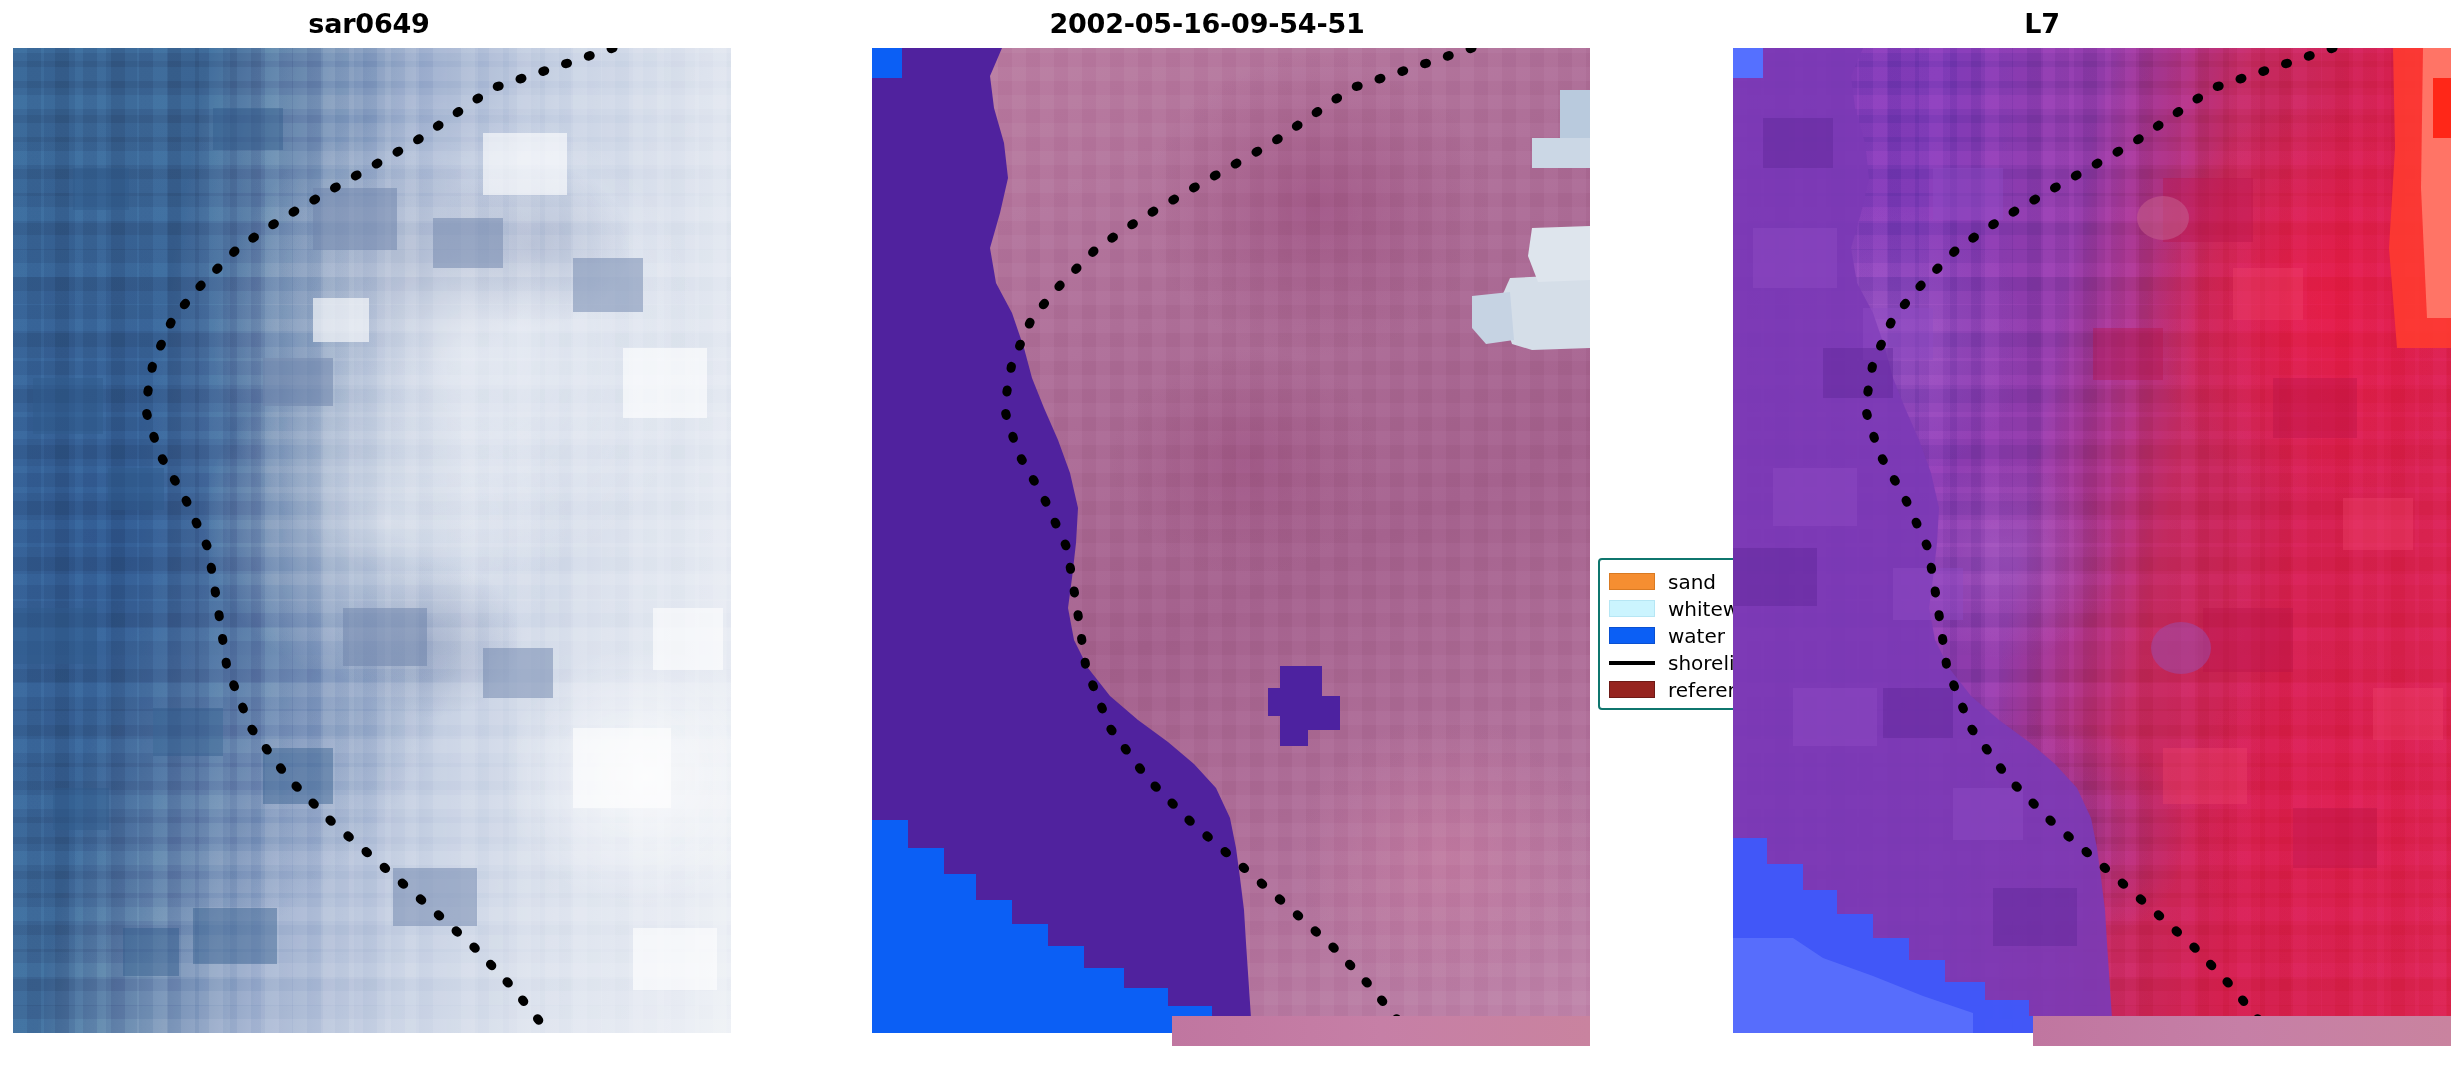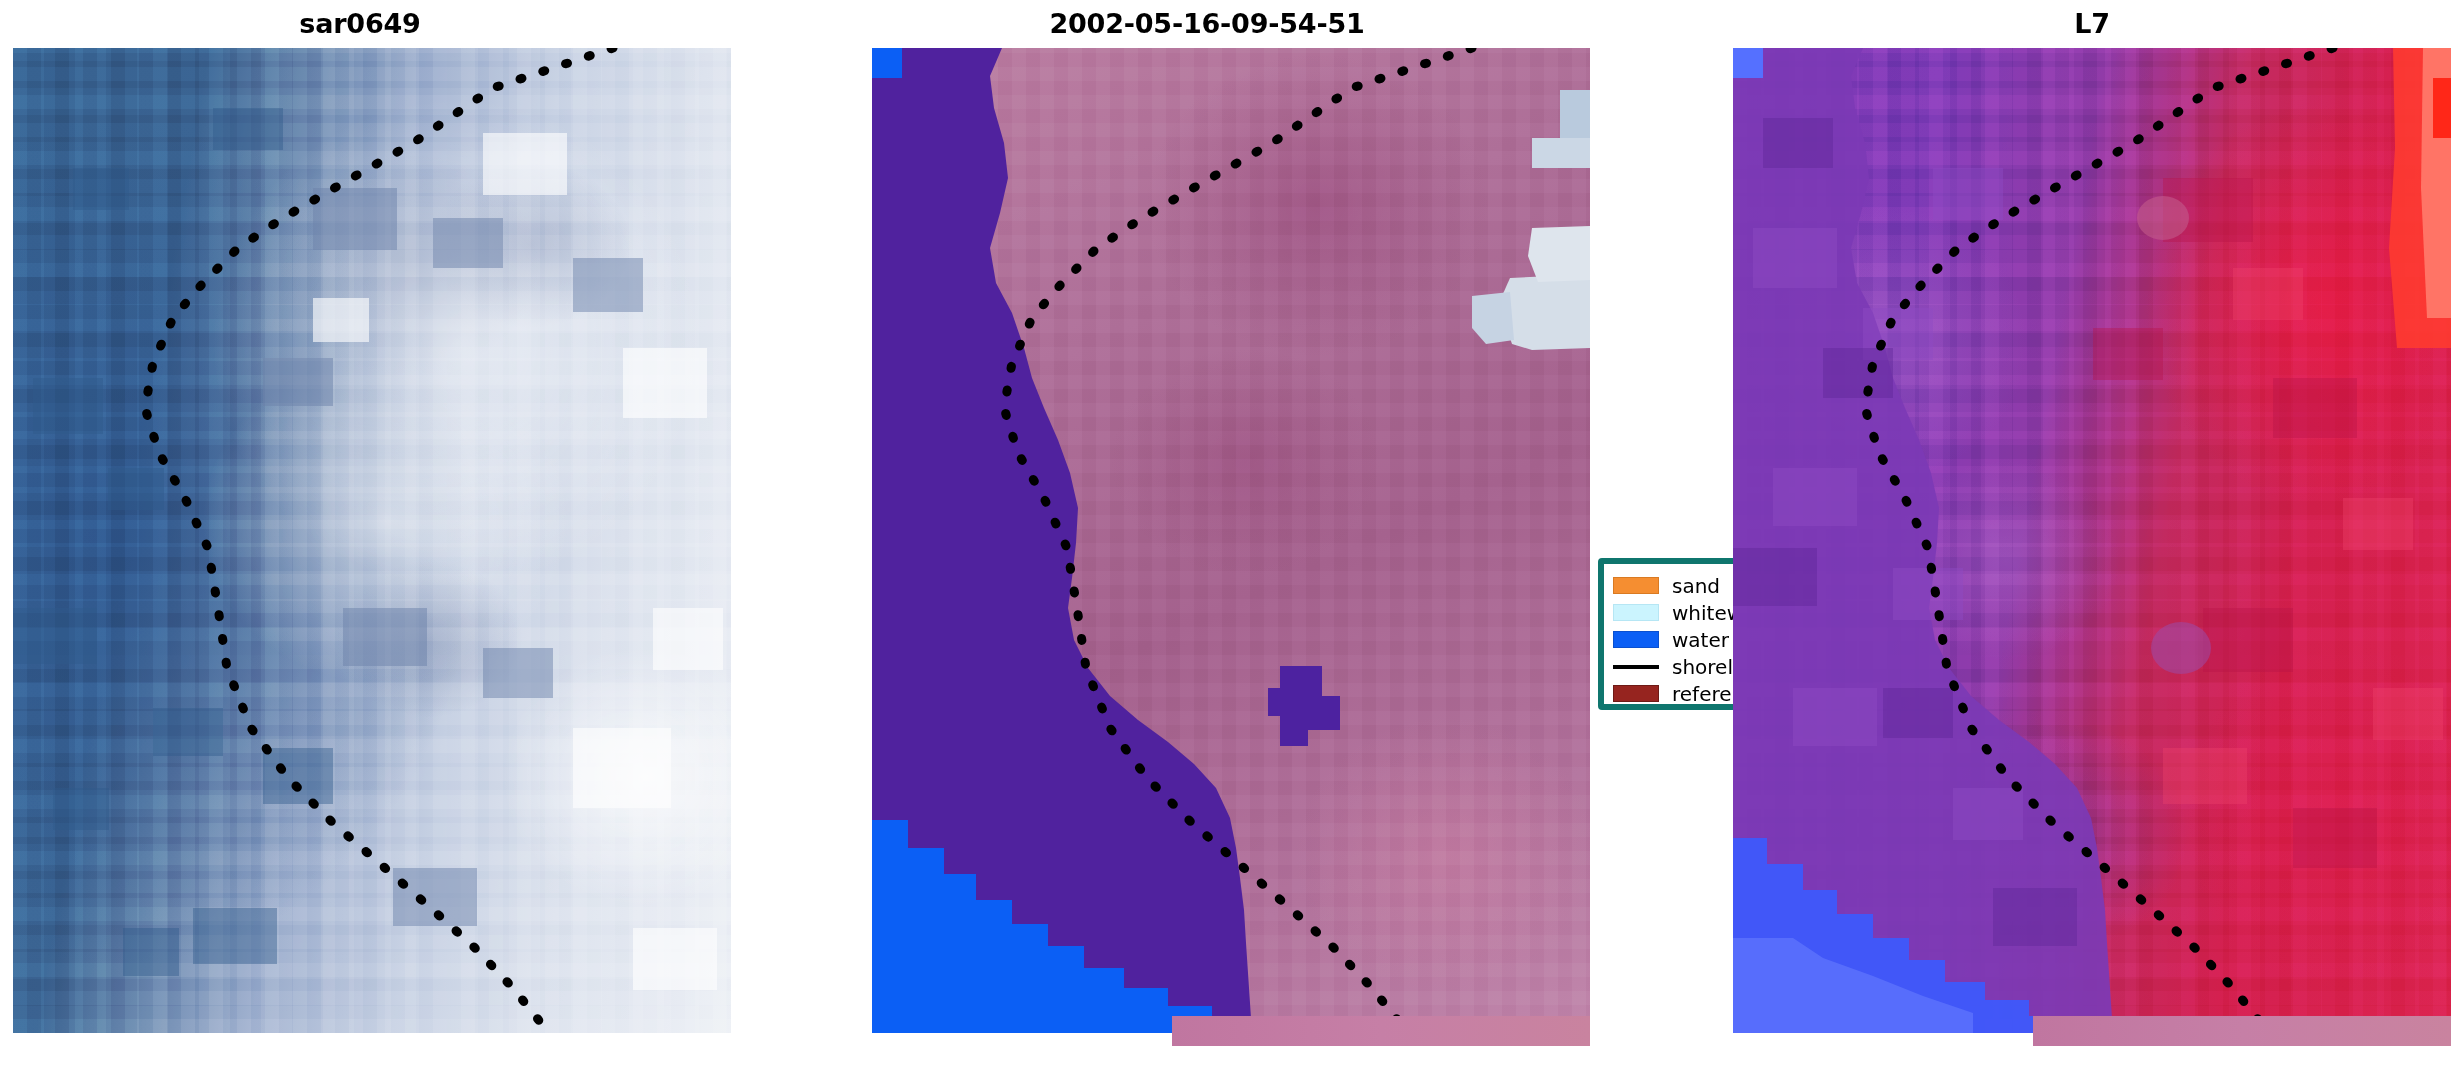--- a/index.html
+++ b/index.html
@@ -57,35 +57,35 @@
       radial-gradient(ellipse 36% 30% at 82% 26%, rgba(232,28,70,.85), rgba(232,28,70,0) 68%),
       radial-gradient(ellipse 30% 26% at 84% 78%, rgba(222,30,78,.75), rgba(222,30,78,0) 70%),
       linear-gradient(100deg,#7b38b4 0%,#7e3ab6 24%,#8e3aa6 42%,#c2295f 58%,#d41f4e 74%,#dc2350 100%);
   }
 
   .strip-bottom{position:absolute;left:0;bottom:0;height:42px;
       background:linear-gradient(90deg,#c076a0 0%,#c67fa6 50%,#c9839f 100%);}
 
   
   #legend{position:absolute;left:1598px;top:558px;width:196px;height:152px;
-      background:#ffffff;border:6px solid #0f766e;border-radius:4px;
+      background:#ffffff;border:2px solid #0f766e;border-radius:4px;
       box-sizing:border-box;padding:8px 9px;z-index:5;overflow:hidden;}
   .leg-row{display:flex;align-items:center;height:27px;white-space:nowrap;}
   .swatch{width:46px;height:17px;margin-right:13px;flex:0 0 auto;box-sizing:border-box;}
   .swatch.line{height:0;border-top:4px solid #000000;}
   .leg-label{font-size:20px;color:#000000;
       font-family:"DejaVu Sans","Liberation Sans",sans-serif;}
 
   
   #panel3, #p3-clip{z-index:6;}
 </style>
 </head>
 <body>
 
-<div class="panel-title" style="left:1px;width:718px;">sar0649</div>
+<div class="panel-title" style="left:10px;width:718px;">sar0649</div>
 
 <div class="panel" id="panel1">
   <div id="p1-base"></div>
   <div class="grain"></div>
   <div class="grain2"></div>
 
   <svg width="718" height="985" style="position:absolute;inset:0">
     <g fill="#2f5a8b" opacity="0.42">
       <rect x="20" y="330" width="70" height="56"></rect>
         <rect x="95" y="420" width="56" height="42"></rect>
@@ -152,21 +152,21 @@
     <rect x="0" y="0" width="30" height="30" fill="#0b5ff5"></rect>
 
     <path d="M600 0 L480 40 L400 95 L330 135 L270 170 L225 200 L190 235 L160 270
              L140 315 L132 360 L146 405 L172 450 L195 500 L205 560 L214 620
              L238 680 L275 730 L320 775 L372 820 L420 862 L462 900 L500 940 L536 985" fill="none" stroke="#000000" stroke-width="9" stroke-linecap="round" stroke-dasharray="2 22"></path>
   </svg>
 
 </div>
 <div class="strip-bottom" style="left:1172px;top:1016px;width:418px;height:30px;bottom:auto;"></div>
 
-<div class="panel-title" style="left:1733px;width:718px;text-align:center;">L7</div>
+<div class="panel-title" style="left:1683px;width:718px;text-align:center;">L7</div>
 
 <div class="panel" id="panel3">
   <div id="p3-base"></div>
   <div class="grain"></div>
   <div class="grain2"></div>
 
   <svg width="718" height="985" style="position:absolute;inset:0">
 
     <path d="M0 0 L130 0 L118 28 L122 60 L132 95 L136 130 L128 165 L118 200
              L124 235 L140 265 L152 300 L160 330 L172 360 L186 392 L198 425

